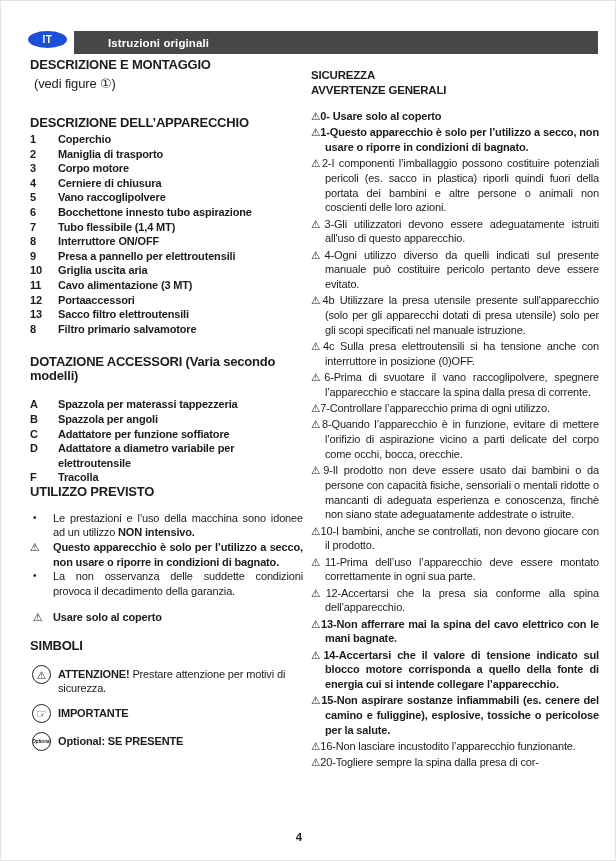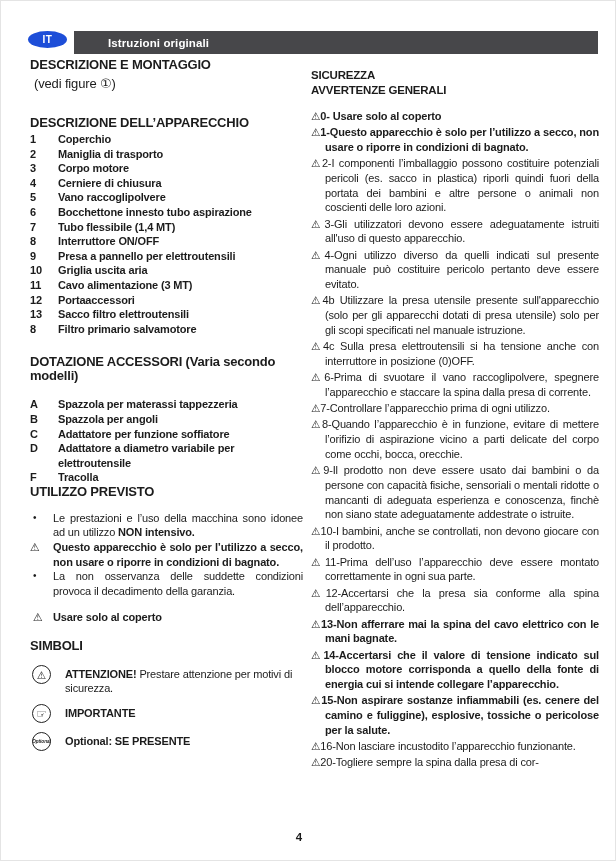--- a/index.html
+++ b/index.html
@@ -44,21 +44,21 @@
   .use.warn-row .umark{font-weight:normal;font-size:11px;padding-left:0;}
   .note-row{display:flex;margin-top:13px;font-weight:bold;font-size:11px;}
   .note-row .umark{width:23px;flex:none;font-weight:normal;font-size:11px;}
   
   .symrow{display:flex;align-items:flex-start;margin-top:9px;font-size:11px;line-height:14px;}
   .sym-icon{
     flex:none;width:19px;height:19px;margin-left:2px;border:1.4px solid #222;border-radius:50%;
     display:flex;align-items:center;justify-content:center;
     font-size:10.5px;line-height:1;box-sizing:border-box;
   }
-  .symtext{flex:1;margin-left:14px;padding-top:2px;}
+  .symtext{flex:1;margin-left:7px;padding-top:2px;}
   .symrow.optional .sym-icon{font-size:4.6px;font-style:italic;font-weight:bold;letter-spacing:0;}
   .symrow.hand .sym-icon{font-size:12px;}
   
   .rtitle{font-size:11.5px;line-height:14.5px;}
   .warnings{margin-top:12px;}
   .warn{
     margin:0 0 1.6px 0;padding-left:14px;text-indent:-14px;
     text-align:justify;line-height:14.7px;
   }
   .warn .wmark{font-size:10.5px;}

